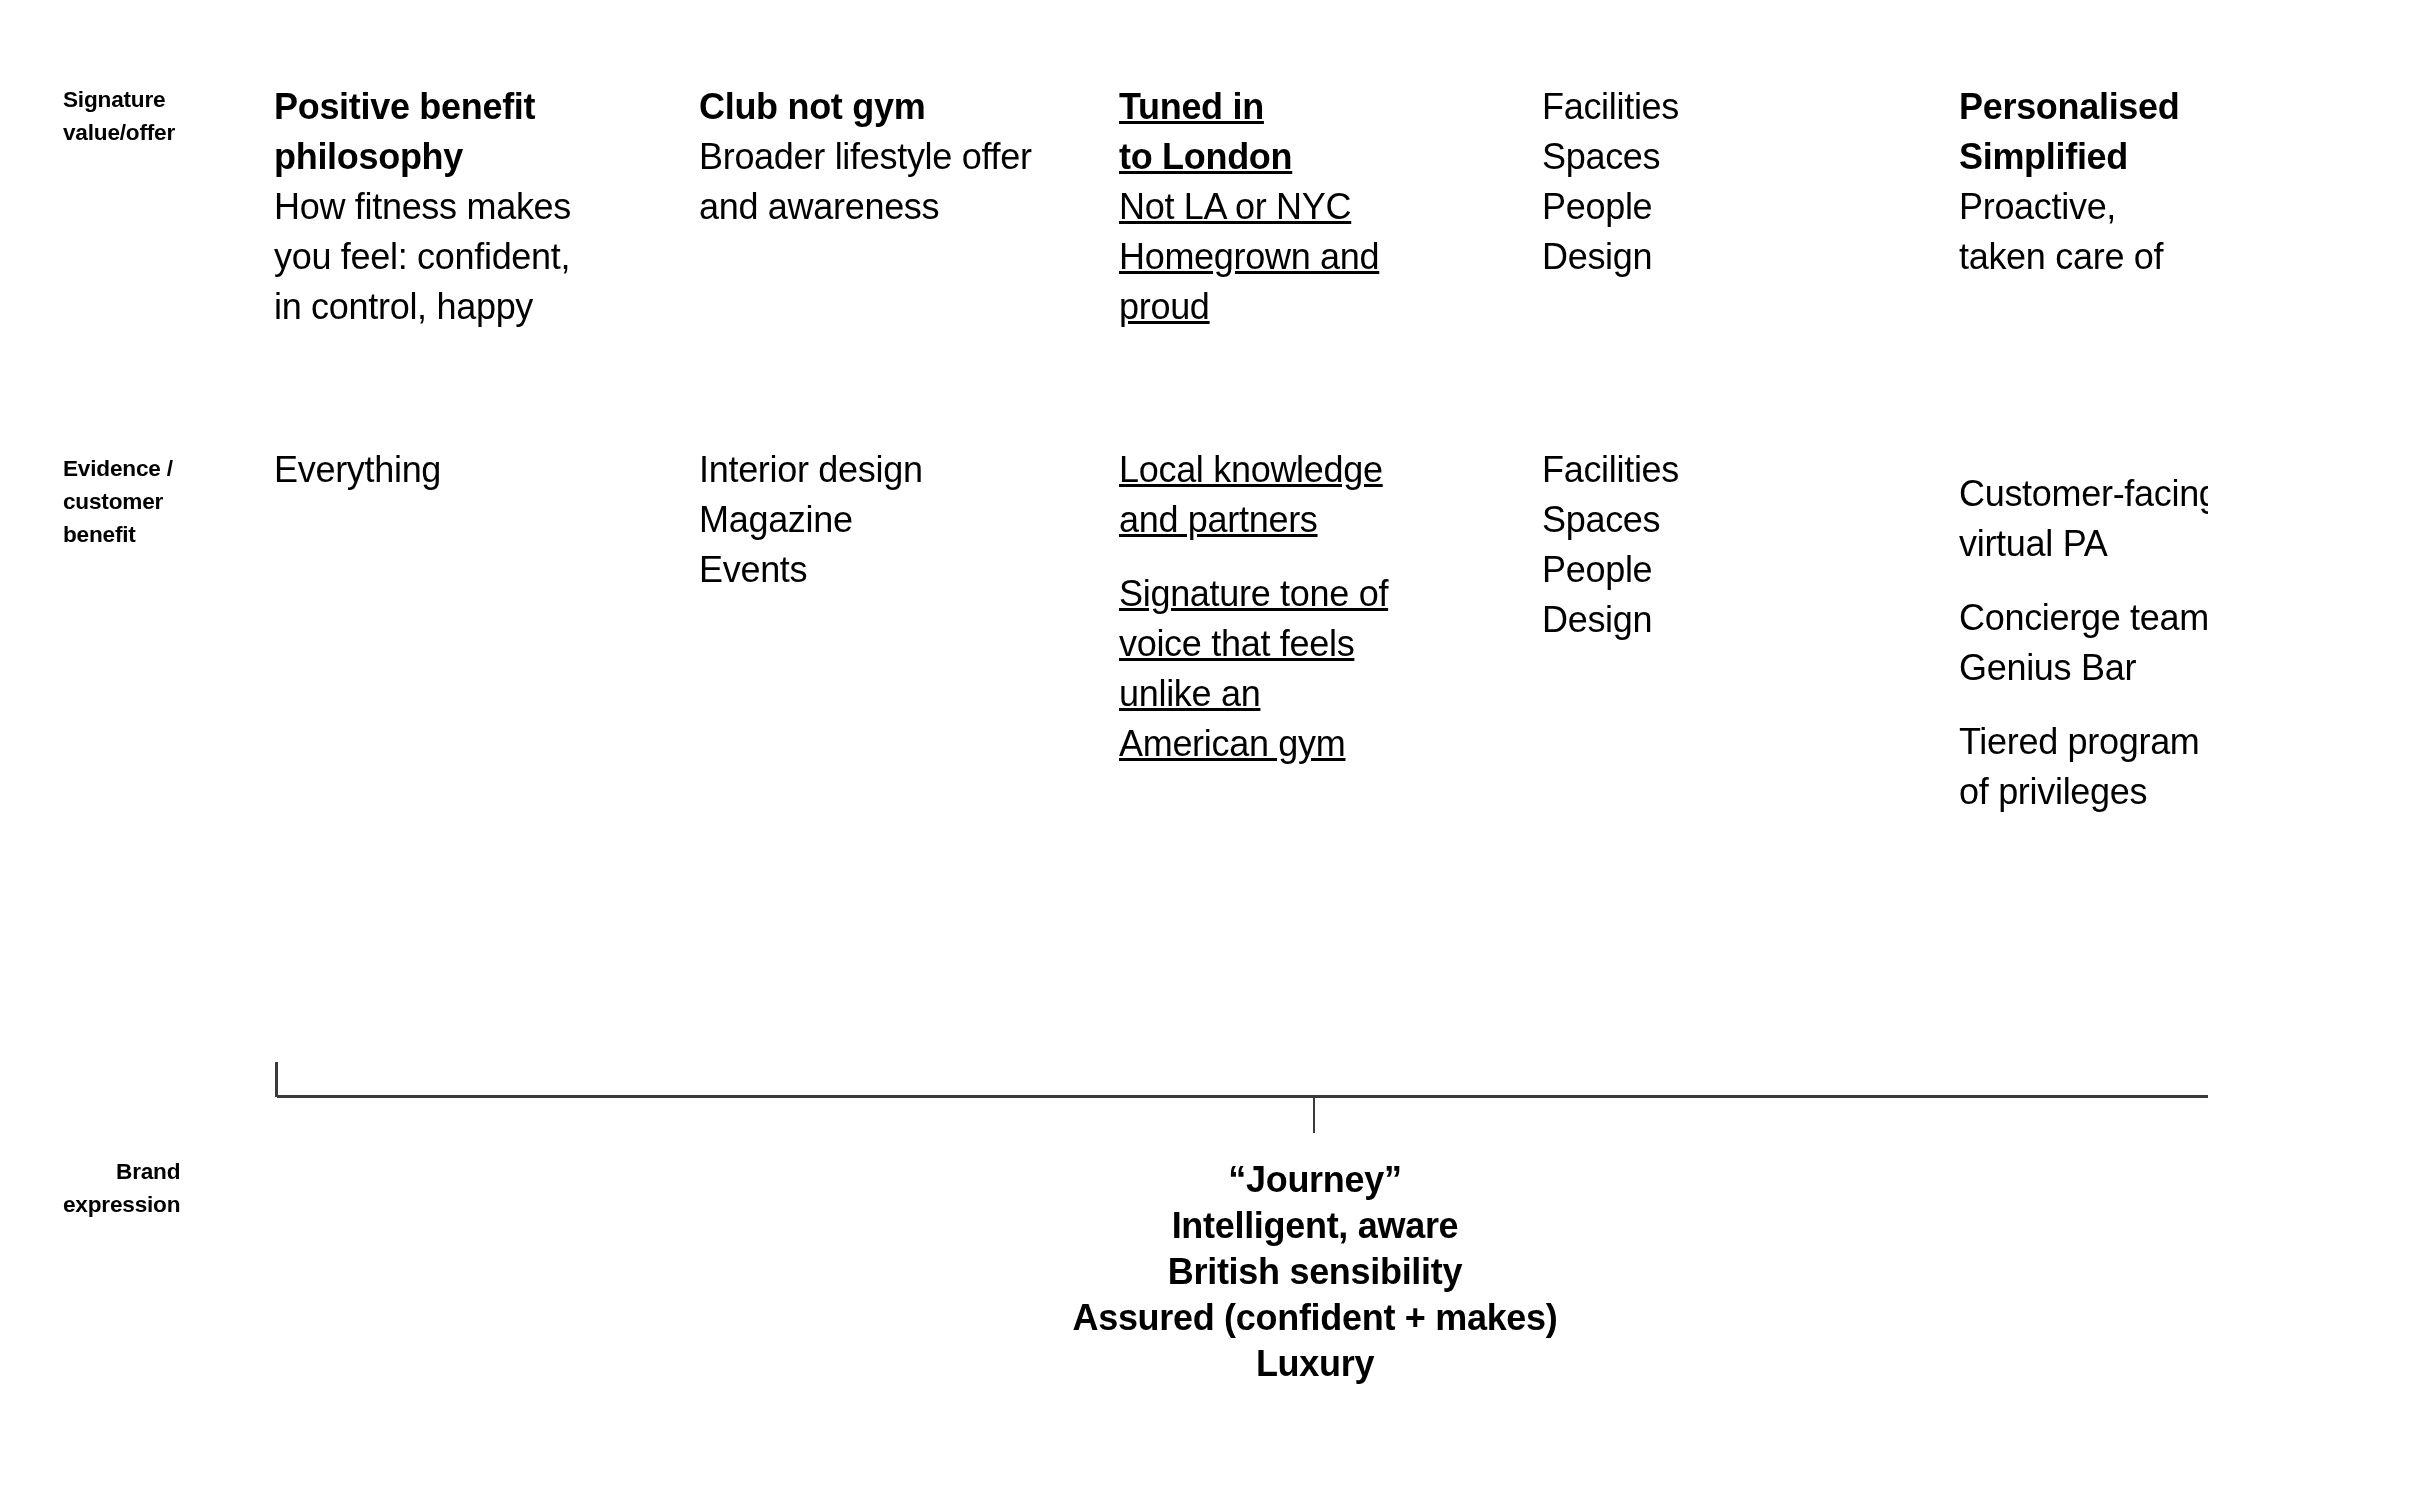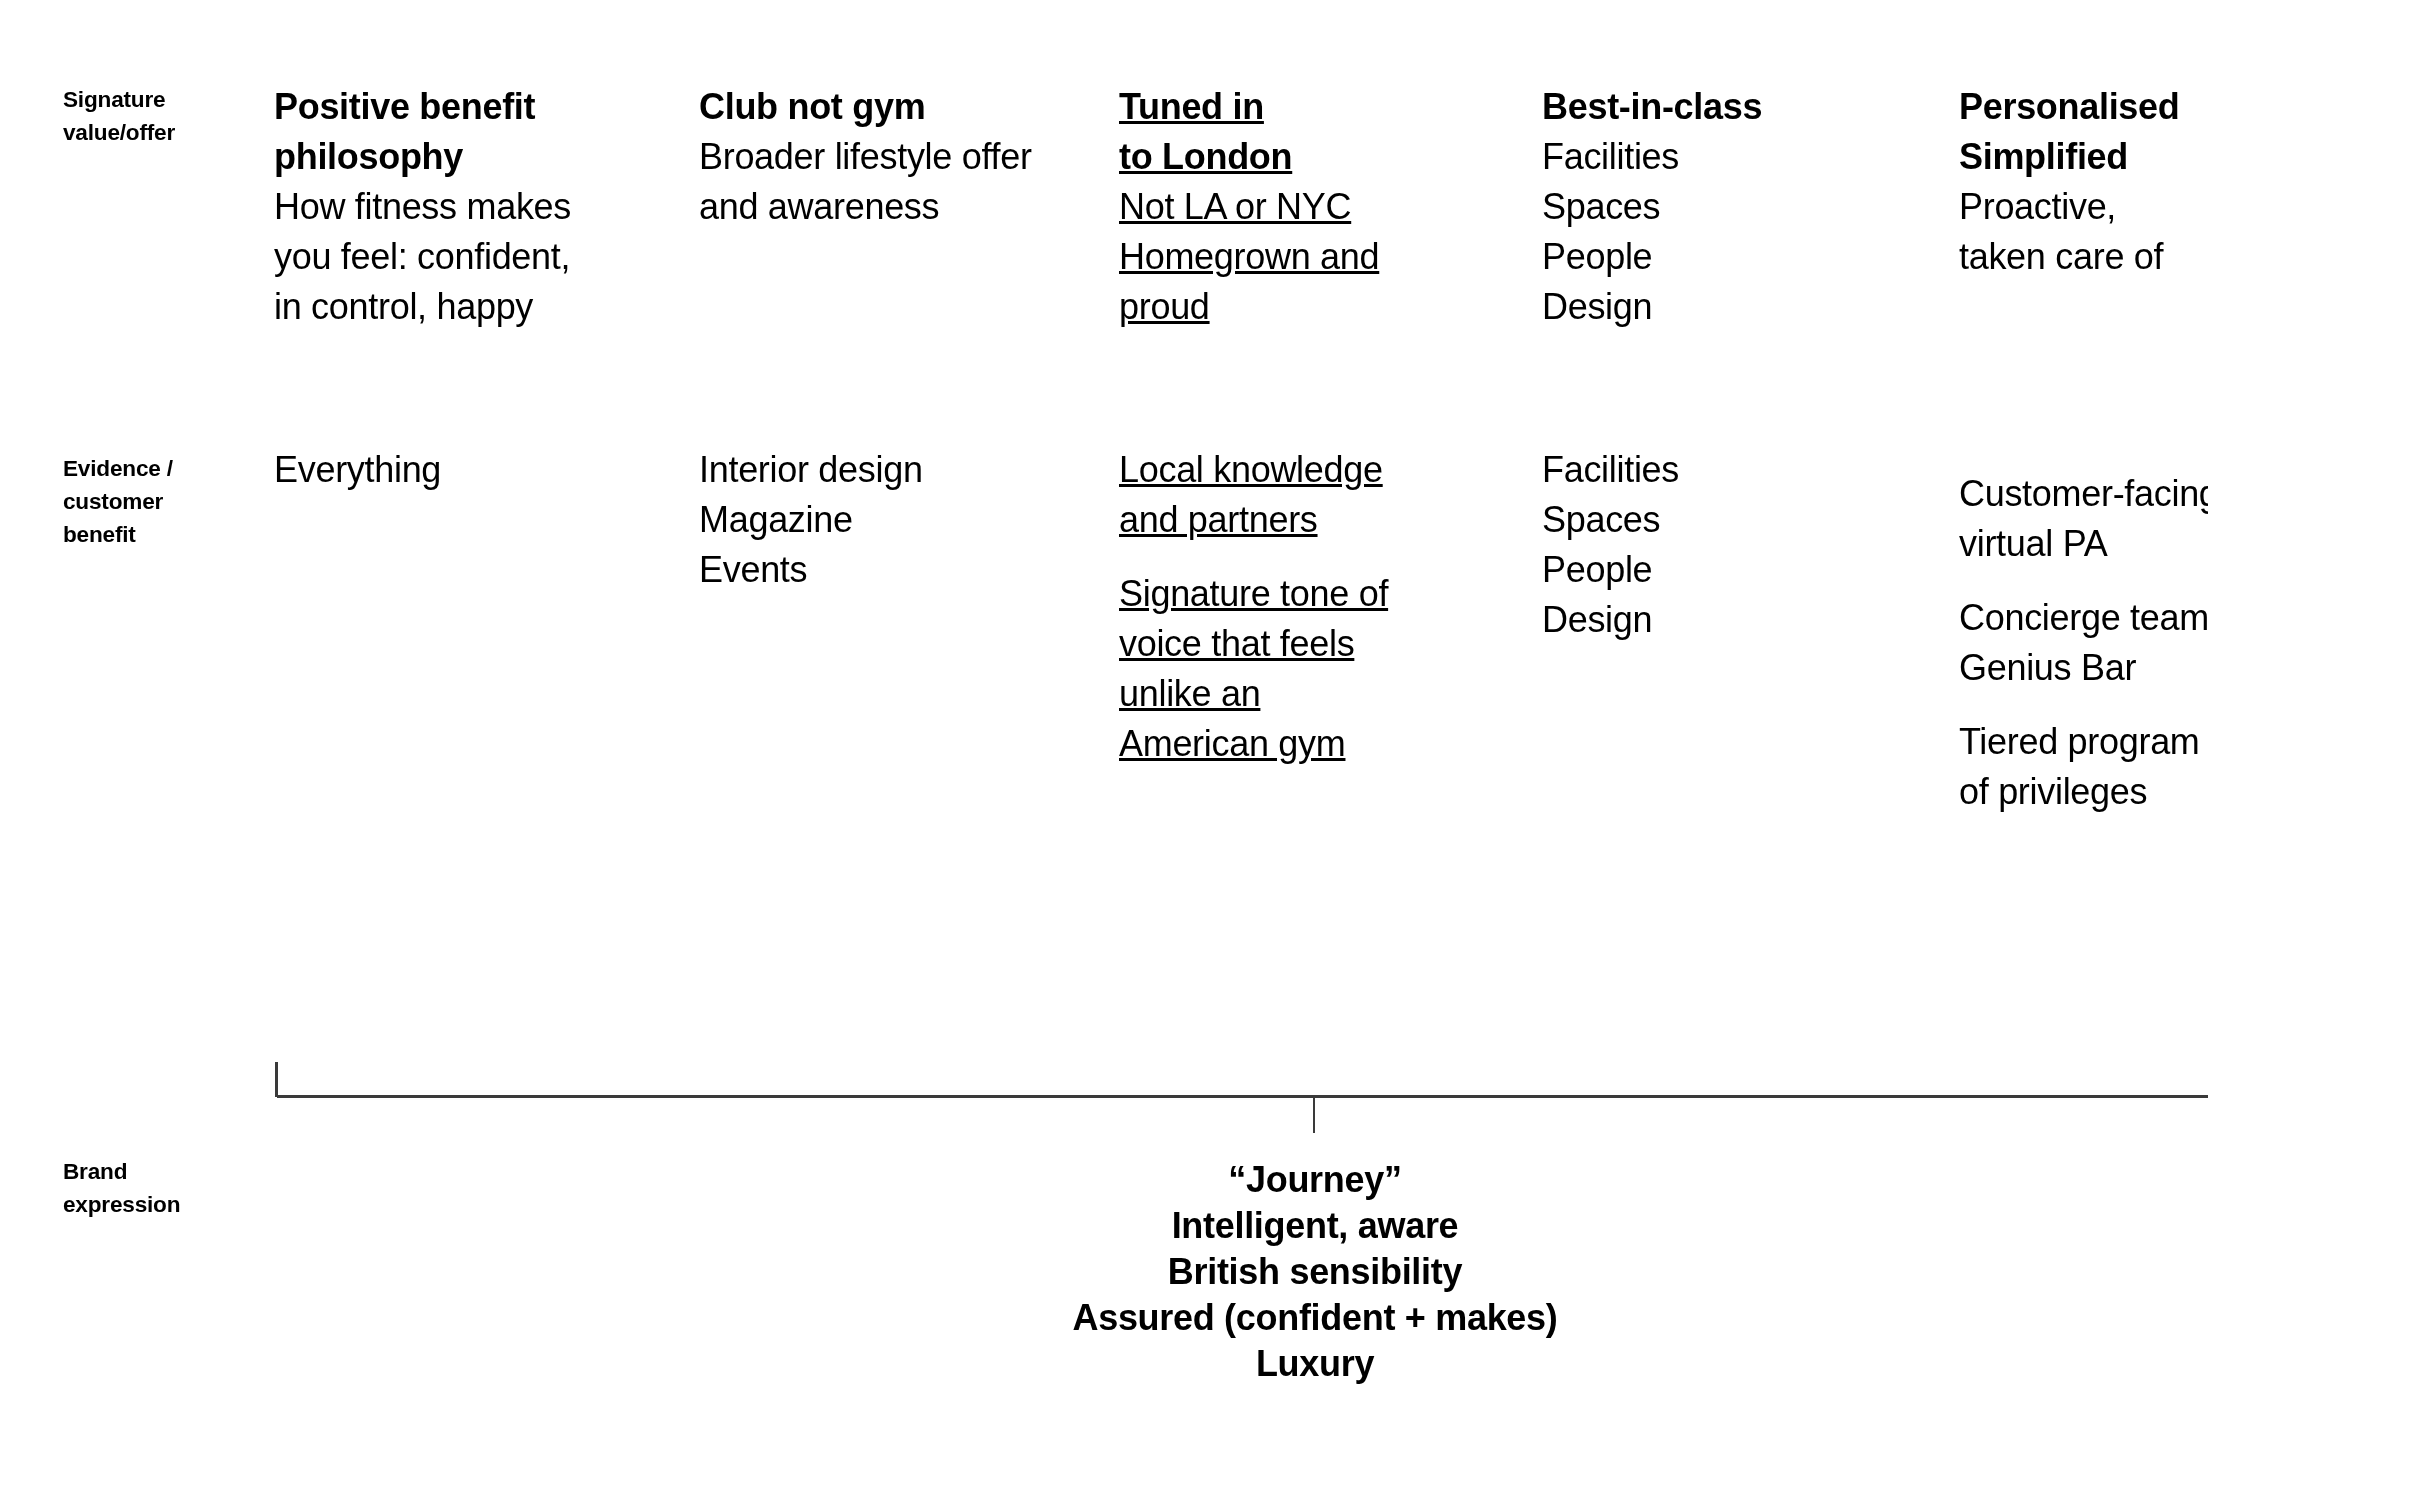--- a/index.html
+++ b/index.html
@@ -28,21 +28,21 @@
     font-family: "Liberation Sans Narrow", "Liberation Sans", sans-serif;
     font-weight: bold;
     font-size: 22.6px;
     line-height: 33px;
     letter-spacing: -0.2px;
     white-space: pre-line;
     color: #000;
   }
   #label-signature { top: 83px; }
   #label-evidence  { top: 452px; }
-  #label-brand     { top: 1155px; }
+  #label-brand     { top: 1155px; text-align: right; }
 
   
   .col {
     position: absolute;
     width: 374px;
   }
   .col-0 { left: 274px; }
   .col-1 { left: 699px; }
   .col-2 { left: 1119px; text-decoration: underline; }
   .col-3 { left: 1542px; }
@@ -126,21 +126,20 @@
 
     <div class="col col-2">
       <div class="cell-heading">Tuned in
 to London</div>
       <div class="cell-body">Not LA or NYC
 Homegrown and
 proud</div>
     </div>
 
     <div class="col col-3">
-      <div class="cell-heading">Best-in-class</div>
       <div class="cell-body">Facilities
 Spaces
 People
 Design</div>
     </div>
 
     <div class="col col-4">
       <div class="cell-heading">Personalised
 Simplified</div>
       <div class="cell-body">Proactive,

